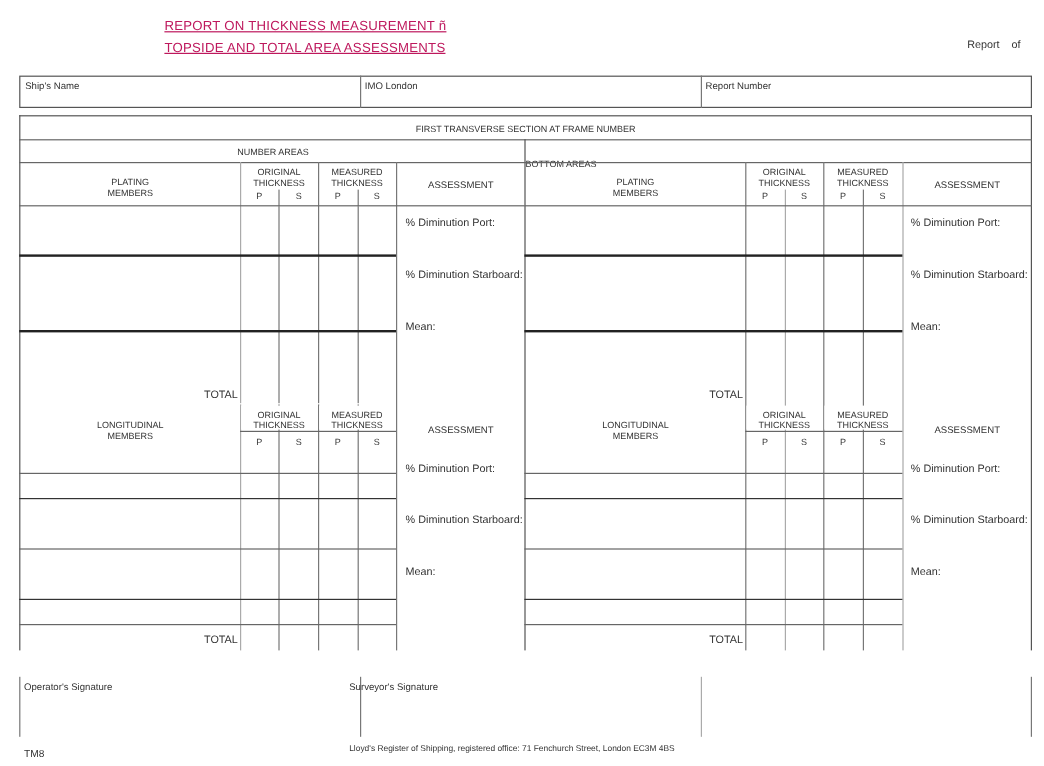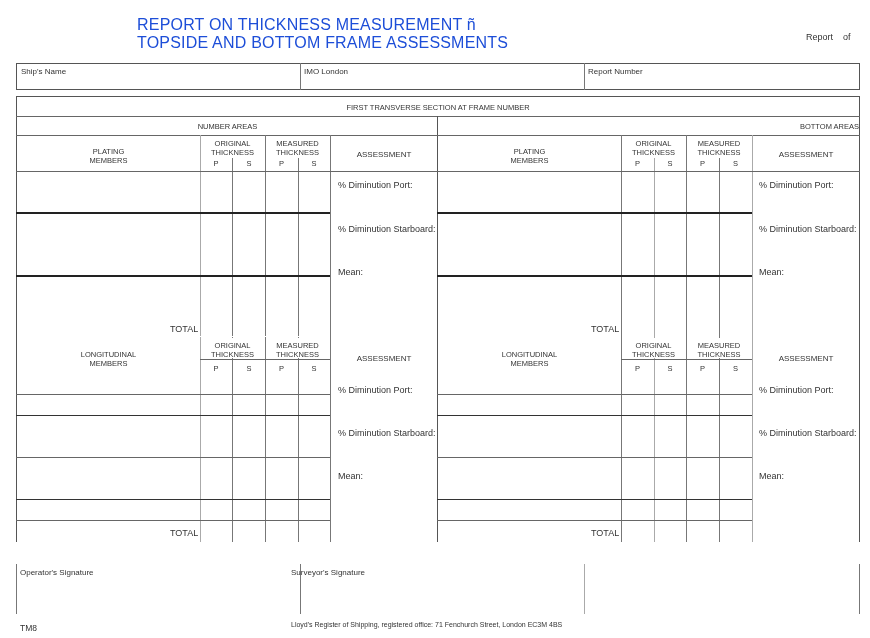--- a/index.html
+++ b/index.html
@@ -1,35 +1,35 @@
 <!DOCTYPE html>
 <html><head>
 <meta charset="utf-8">
 <style>
   html, body { margin:0; padding:0; background:#fff; }
   body { width:870px; height:638px; position:relative; overflow:hidden;
          font-family:"Liberation Sans", sans-serif; color:#333; }
   .t { position:absolute; white-space:nowrap; }
-  .title { font-size:16px; letter-spacing:0.2px; color:#1d4ed8; }
+  .title { font-size:11px; letter-spacing:0.2px; color:#be185d;text-decoration:underline; }
   .small { font-size:8px; color:#333; }
   .lbl { font-size:9px; color:#333; }
   .hd { font-size:7.5px; color:#333; text-align:center; line-height:9px; }
   .asl { font-size:9px; color:#333; }
   .hl { position:absolute; height:1px; background:#666; }
   .hk { position:absolute; height:2px; background:#222; }
   .vl { position:absolute; width:1px; background:#777; }
   .vg { position:absolute; width:1px; background:#aaa; }
   .box { position:absolute; border:1px solid #555; box-sizing:border-box; }
   .cell { position:absolute; box-sizing:border-box; }
 </style>
 </head>
 <body>
 
 <div class="t title" style="left:137px;top:16px;">REPORT ON THICKNESS MEASUREMENT ñ</div>
-<div class="t title" style="left:137px;top:34px;">TOPSIDE AND BOTTOM FRAME ASSESSMENTS</div>
+<div class="t title" style="left:137px;top:34px;">TOPSIDE AND TOTAL AREA ASSESSMENTS</div>
 <div class="t small" style="left:806px;top:32px;font-size:9px;">Report</div>
 <div class="t small" style="left:843px;top:32px;font-size:9px;">of</div>
 
 <div class="box" style="left:16px;top:63px;width:844px;height:27px;"></div>
 <div class="vl" style="left:300px;top:63px;height:27px;"></div>
 <div class="vl" style="left:584px;top:63px;height:27px;"></div>
 <div class="cell" style="left:17px;top:64px;width:283px;height:25px;">
   <div class="t small" style="left:4px;top:3px;">Ship's Name</div>
 </div>
 <div class="cell" style="left:301px;top:64px;width:283px;height:25px;">
@@ -40,21 +40,21 @@
 </div>
 
 <div class="box" style="left:16px;top:96px;width:844px;height:446px;border-bottom:none;"></div>
 
 <div class="cell" style="left:17px;top:97px;width:842px;height:19px;">
   <div class="t small" style="left:0;right:0;top:6px;text-align:center;font-size:7.5px;">FIRST TRANSVERSE SECTION AT FRAME NUMBER</div>
 </div>
 <div class="hl" style="left:16px;top:116px;width:844px;"></div>
 
 <div class="t small" style="left:17px;width:421px;top:122px;text-align:center;font-size:7.5px;">NUMBER AREAS</div>
-<div class="t small" style="left:438px;width:421px;top:122px;text-align:right;font-size:7.5px;">BOTTOM AREAS</div>
+<div class="t small" style="left:438px;width:421px;top:132px;text-align:left;font-size:7.5px;">BOTTOM AREAS</div>
 <div class="vl" style="left:437px;top:116px;height:426px;background:#555;"></div>
 <div class="hl" style="left:16px;top:135px;width:844px;"></div>
 
 <div class="vg" style="left:200px;top:135px;height:407px;"></div>
 <div class="vl" style="left:232px;top:158px;height:14px;"></div>
 <div class="vl" style="left:232px;top:172px;height:370px;"></div>
 <div class="vl" style="left:265px;top:135px;height:407px;"></div>
 <div class="vl" style="left:298px;top:158px;height:14px;"></div>
 <div class="vl" style="left:298px;top:172px;height:370px;"></div>
 <div class="vl" style="left:330px;top:135px;height:407px;"></div>

